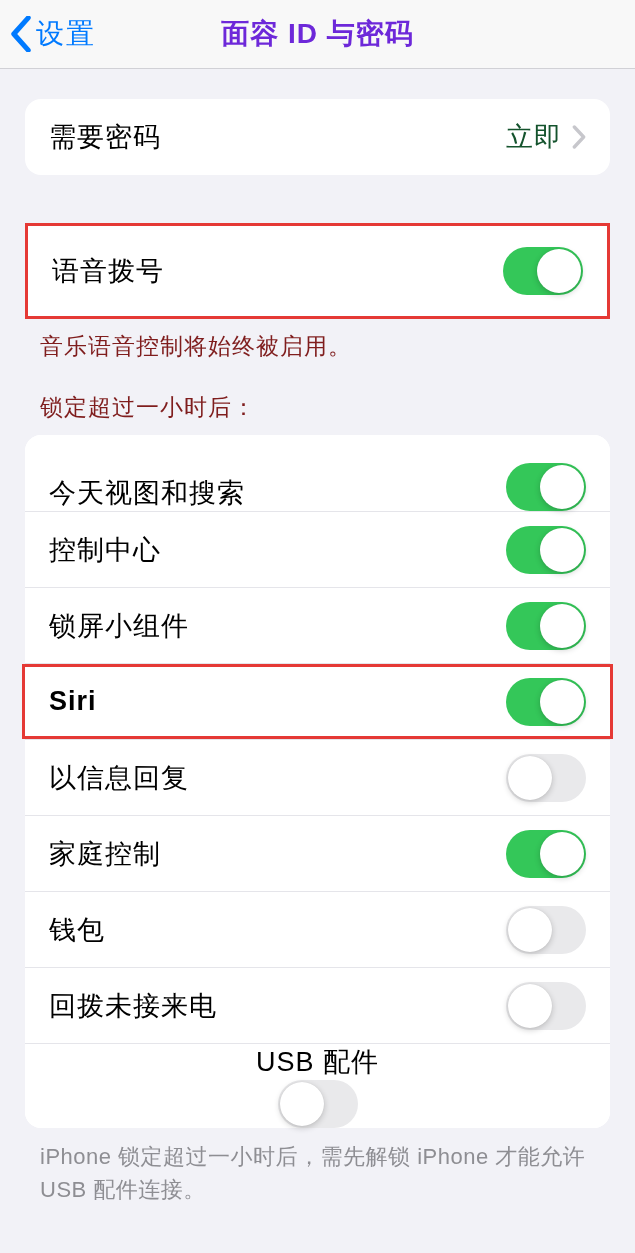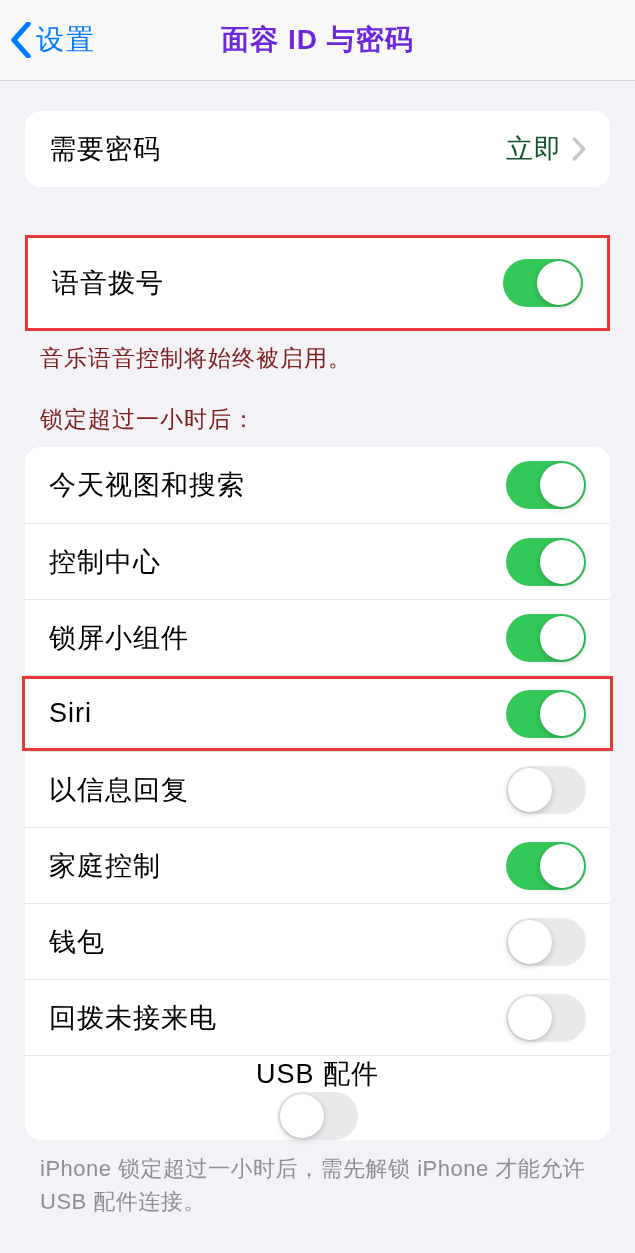--- a/index.html
+++ b/index.html
@@ -8,21 +8,21 @@
       box-sizing: border-box;
       font-family: -apple-system, "SF Pro Text", "Helvetica Neue", sans-serif;
     }
     body {
       width: 635px;
       height: 1253px;
       background: #f2f2f7;
       overflow: hidden;
     }
     .nav-bar {
-      height: 81px;
+      height: 69px;
       background: #f8f8f8;
       border-bottom: 1px solid #d1d1d6;
       display: flex;
       align-items: center;
       position: relative;
     }
     .back-button {
       display: flex;
       align-items: center;
       padding-left: 10px;
@@ -128,20 +128,21 @@
       box-shadow: 0 2px 6px rgba(0,0,0,0.2), 0 0 1px rgba(0,0,0,0.1);
     }
     .switch.on .knob {
       right: 2px;
     }
     .switch.off .knob {
       left: 2px;
     }
     .siri-highlight {
       position: relative;
+      font-weight: bold;
     }
     .siri-highlight::after {
       content: "";
       position: absolute;
       left: -3px;
       right: -3px;
       top: 0;
       bottom: 0;
       border: 3px solid #e53935;
       pointer-events: none;
@@ -191,21 +192,21 @@
             <div class="knob"></div>
           </div>
       </div>
     </div>
     <div class="section-footer">音乐语音控制将始终被启用。</div>
   </div>
 
   <div class="section-header">锁定超过一小时后：</div>
 
   <div style="margin: 0 25px; background:#fff; border-radius:16px; overflow:visible; position:relative;">
-    <div class="cell" style="border-top-left-radius:16px; border-top-right-radius:16px;">
+    <div class="cell" style="border-top-left-radius:16px; border-top-right-radius:16px;align-items:flex-end;">
       <span class="cell-label">今天视图和搜索</span>
       <div class="switch on">
           <div class="knob"></div>
         </div>
     </div>
     <div class="cell sep">
       <span class="cell-label">控制中心</span>
       <div class="switch on">
           <div class="knob"></div>
         </div>

